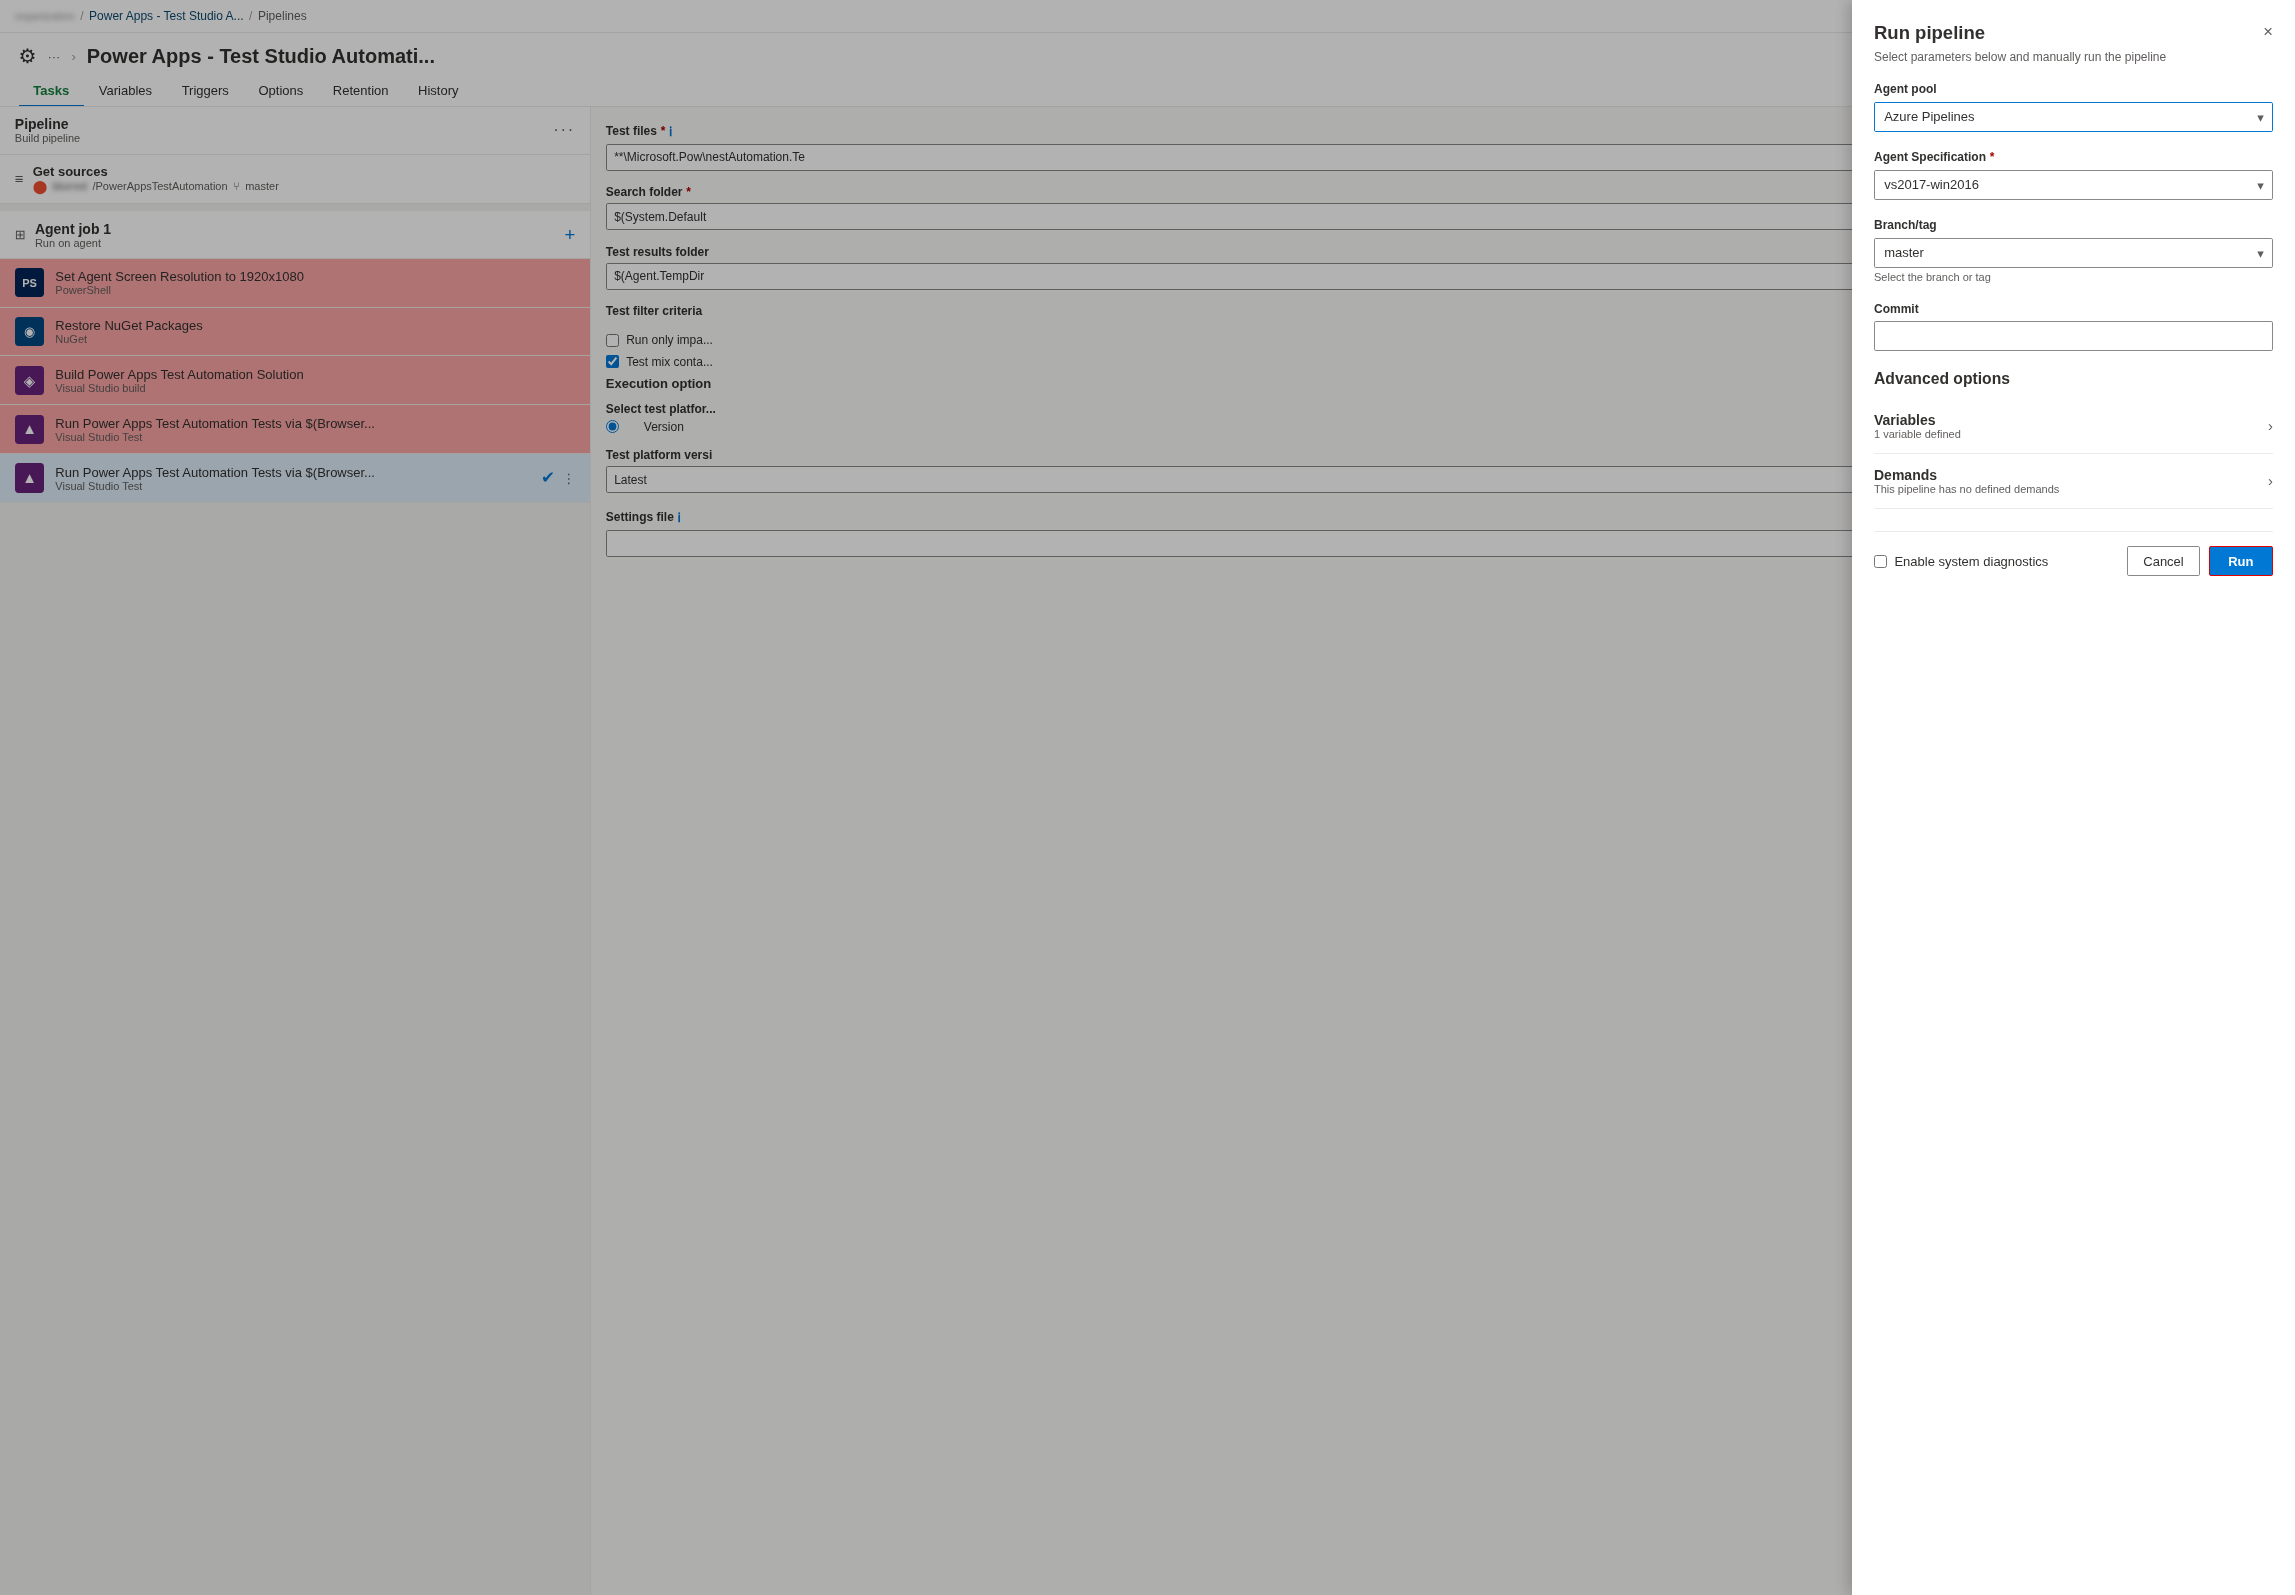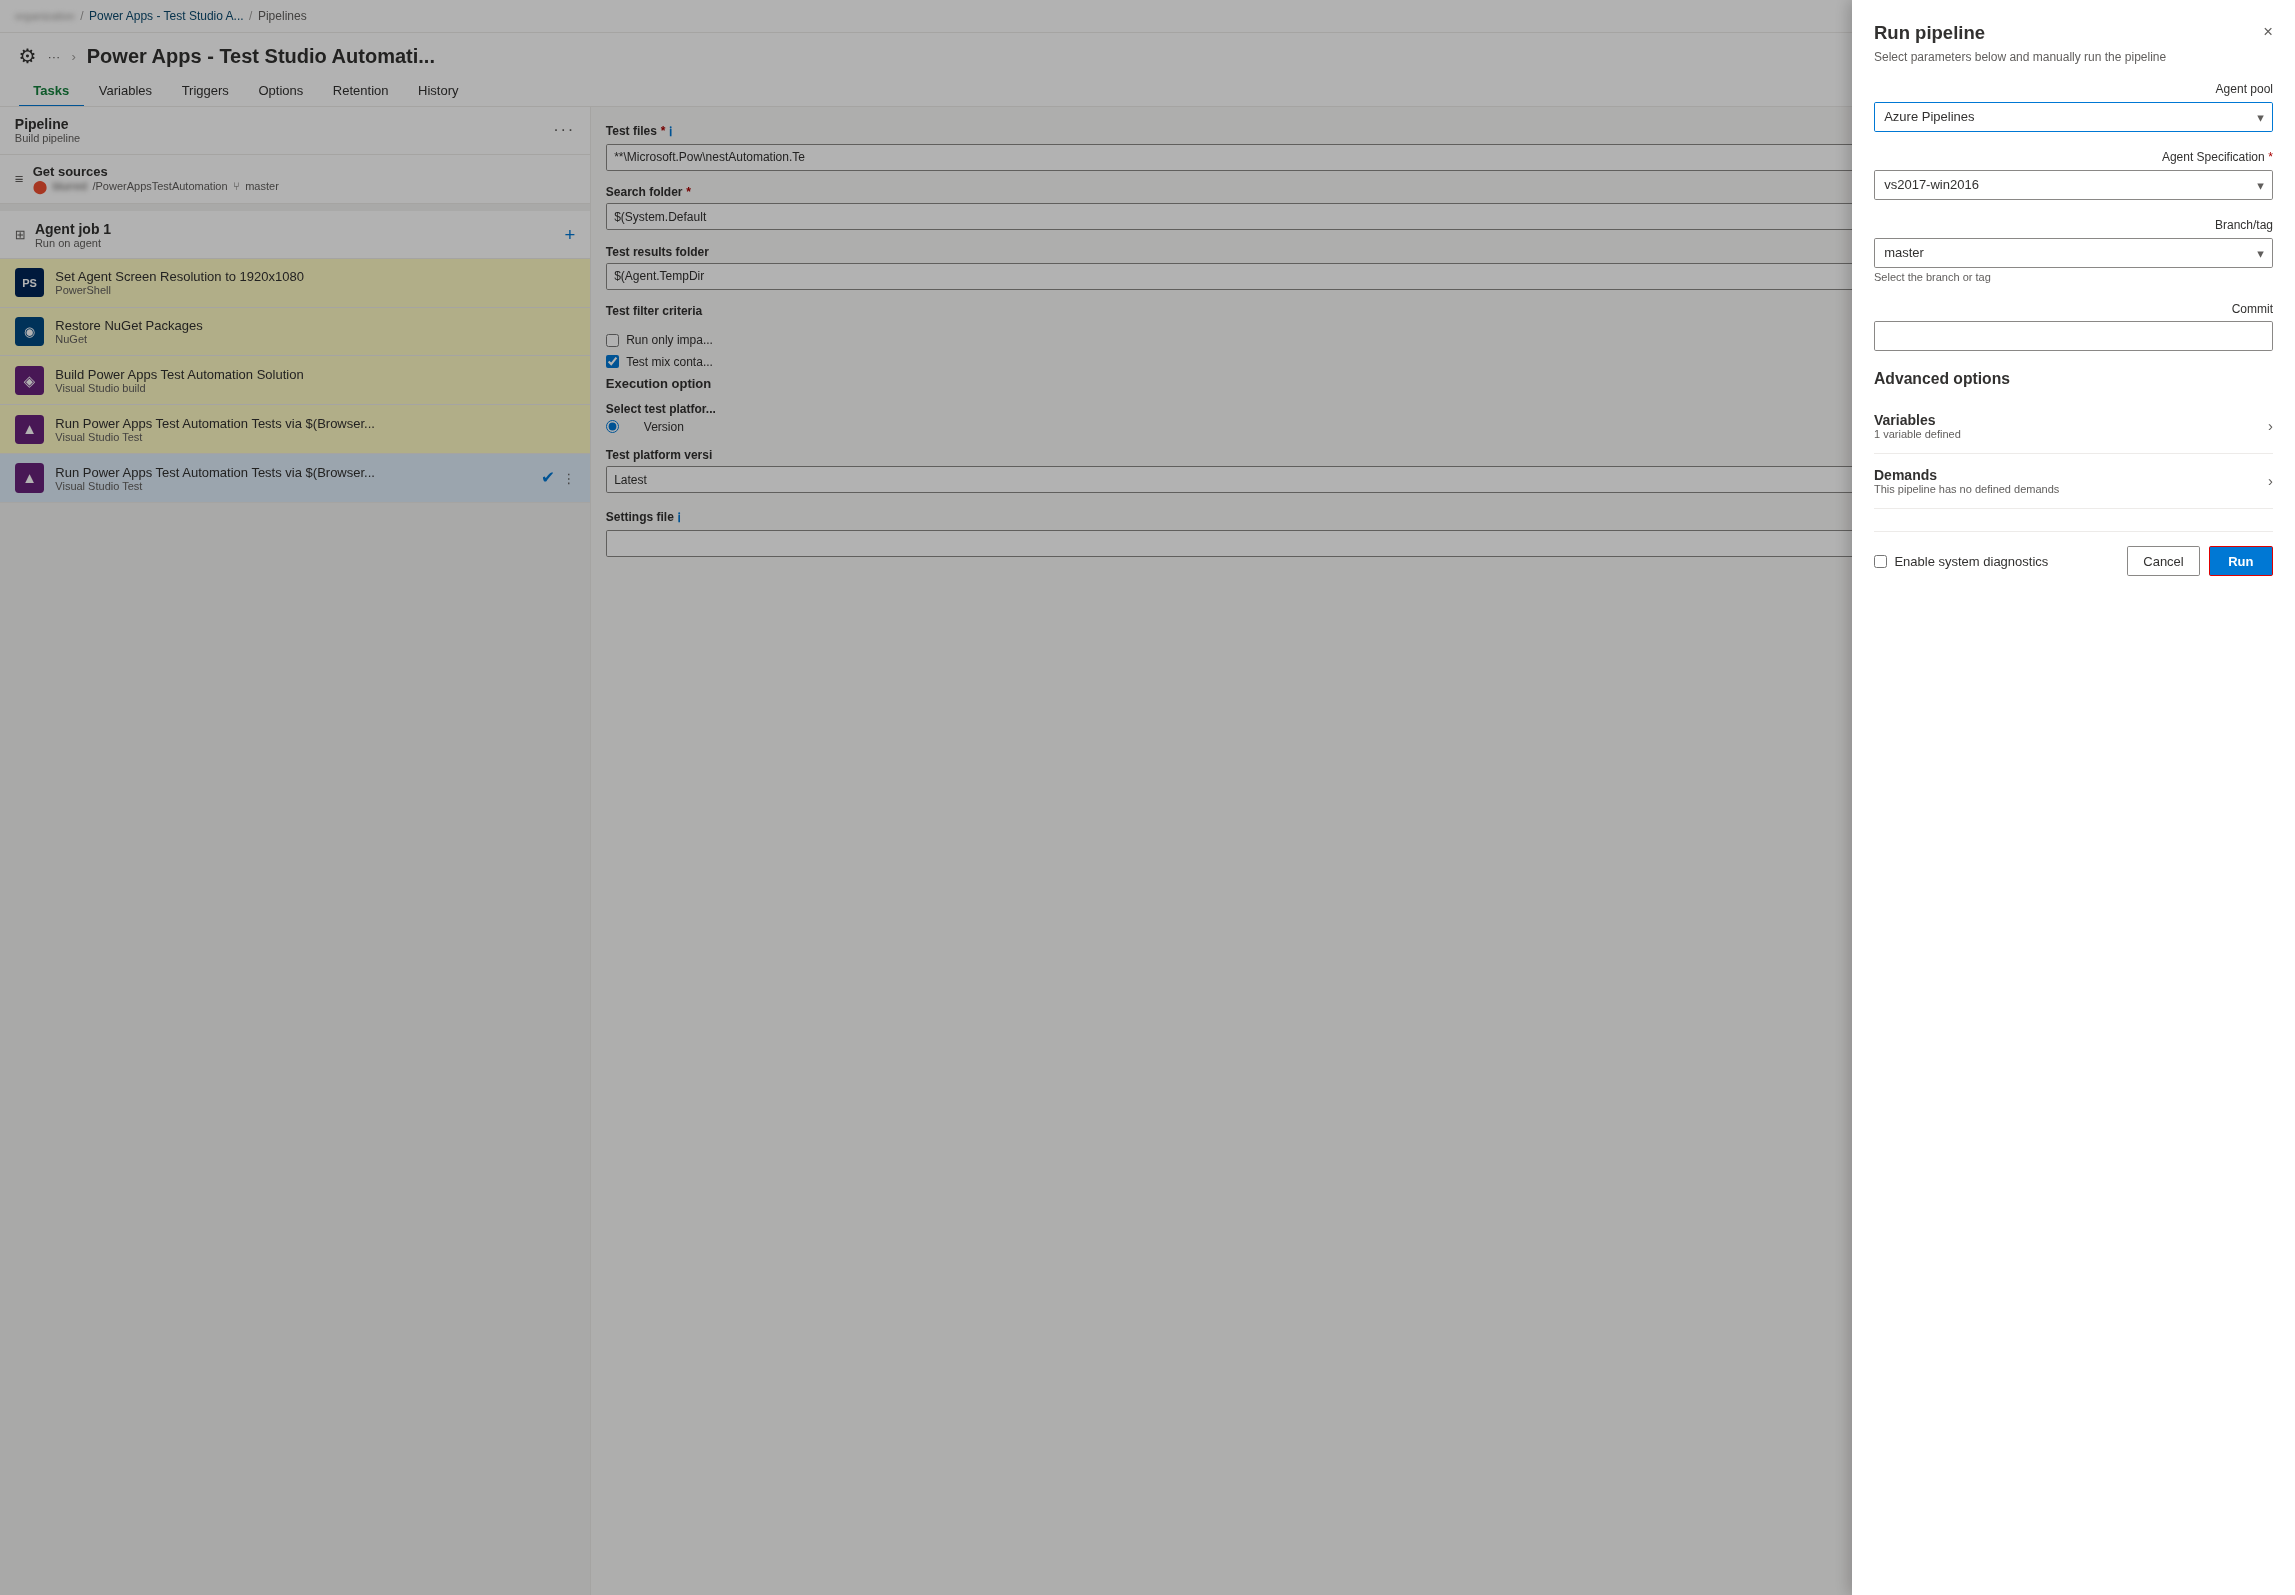--- a/index.html
+++ b/index.html
@@ -138,21 +138,21 @@
       justify-content: space-between;
       border-bottom: 0.9px solid #edebe9;
     }
     .agent-job-left { display: flex; align-items: center; gap: 9.2px; }
     .agent-job-title { font-size: 14px; font-weight: 600; }
     .agent-job-subtitle { font-size: 11px; color: #605e5c; }
     .add-btn { color: #0078d4; cursor: pointer; font-size: 18.5px; font-weight: 300; }
 
     
     .task-item {
-      background: #fef9c3;
+      background: #fca5a5;
       padding: 9.2px 14.8px;
       display: flex;
       align-items: center;
       gap: 11px;
       border-bottom: 0.9px solid #edebe9;
       cursor: pointer;
     }
     .task-item.selected { background: #deecf9; }
     .task-icon {
       width: 29.5px;
@@ -228,26 +228,25 @@
       justify-content: space-between;
       margin-bottom: 5.5px;
     }
     .modal-title { font-size: 18.5px; font-weight: 600; }
     .modal-subtitle { font-size: 12px; color: #605e5c; margin-bottom: 18.5px; }
     .close-btn { cursor: pointer; font-size: 16.6px; color: #605e5c; background: none; border: none; }
 
     .form-section { margin-bottom: 18.5px; }
     .form-label {
       font-size: 12px;
-      font-weight: 400;
+      font-weight: 700;
       margin-bottom: 5.5px;
       display: flex;
       align-items: center;
       gap: 3.7px;
-      justify-content: flex-end;
     }
     .form-label .req { color: #a80000; }
     .dropdown-wrapper {
       position: relative;
     }
     .dropdown-chevron {
       position: absolute;
       right: 9.2px;
       top: 50%;
       transform: translateY(-50%);

